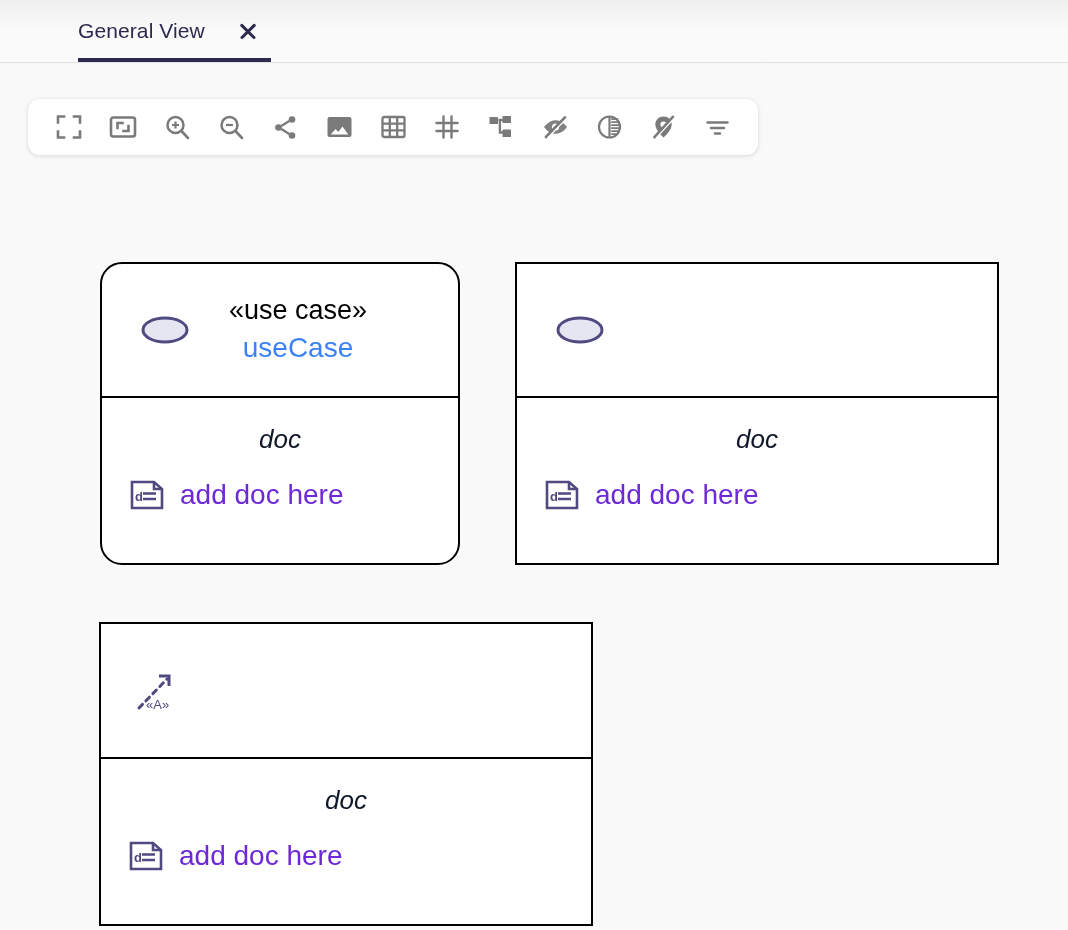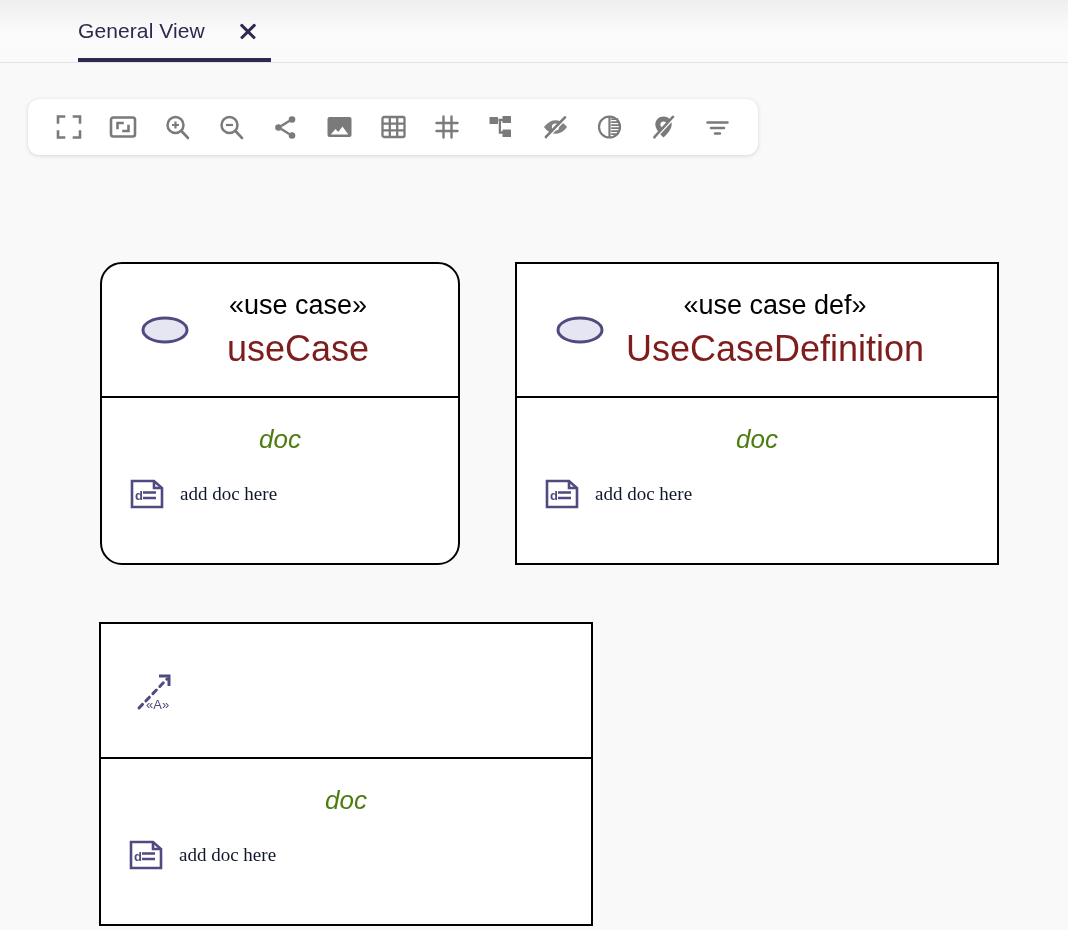--- a/index.html
+++ b/index.html
@@ -135,47 +135,46 @@
     text-align: center;
     line-height: 1.38;
     padding: 0 14px 0 50px;
   }
   .stereotype {
     font-size: 27px;
     color: #000;
     white-space: nowrap;
   }
   .node-name {
-    font-size: 36px;
-    color: #7f1d1d;
+    font-size: 28px;
+    color: #3b82f6;
     white-space: nowrap;
   }
 
   .node-body {
     flex: 1 1 auto;
     position: relative;
   }
   .compartment-label {
     text-align: center;
     font-style: italic;
     font-size: 26px;
-    color: #4d7c0f;
+    color: #0f172a;
     margin-top: 26px;
   }
   .doc-row {
     display: flex;
     align-items: center;
     gap: 16px;
     margin-top: 24px;
     padding-left: 28px;
   }
   .doc-text {
-    font-size: 19px;
-    color: #0f172a;
-    font-family: Liberation Serif, serif;
+    font-size: 28px;
+    color: #6d28d9;
   }
 
   .doc-icon-svg { display: block; }
   .ellipse-icon-svg { display: block; }
   .alloc-icon-svg { display: block; }
 </style>
 </head>
 <body>
 
 <div class="tabbar">
@@ -322,24 +321,20 @@
     </div>
   </div>
 
   <div class="node" style="left:515px; top:196px; width:484px; height:303px;">
     <div class="node-head" style="height:134px;">
       <span class="node-icon">
         <svg class="ellipse-icon-svg" width="50" height="30" viewBox="0 0 50 30">
           <ellipse cx="25" cy="15" rx="22" ry="12" fill="#e6e5f2" stroke="#4f4a7f" stroke-width="3"></ellipse>
         </svg>
       </span>
-      <div class="node-titles">
-        <div class="stereotype">«use case def»</div>
-        <div class="node-name">UseCaseDefinition</div>
-      </div>
     </div>
     <div class="node-body">
       <div class="compartment-label">doc</div>
       <div class="doc-row">
         <span>
           <svg class="doc-icon-svg" width="34" height="30" viewBox="0 0 34 30">
             <path d="M2 2h22l8 7v19H2z" fill="#ffffff" stroke="#4f4a7f" stroke-width="2.6"></path>
             <path d="M24 2v7h8" fill="none" stroke="#4f4a7f" stroke-width="2.6"></path>
             <text x="5" y="20.5" font-family="'Liberation Sans',sans-serif" font-size="13" font-weight="bold" fill="#4f4a7f">d</text>
             <path d="M13 13.5h13M13 19h13" stroke="#4f4a7f" stroke-width="2.6" stroke-linecap="butt"></path>

